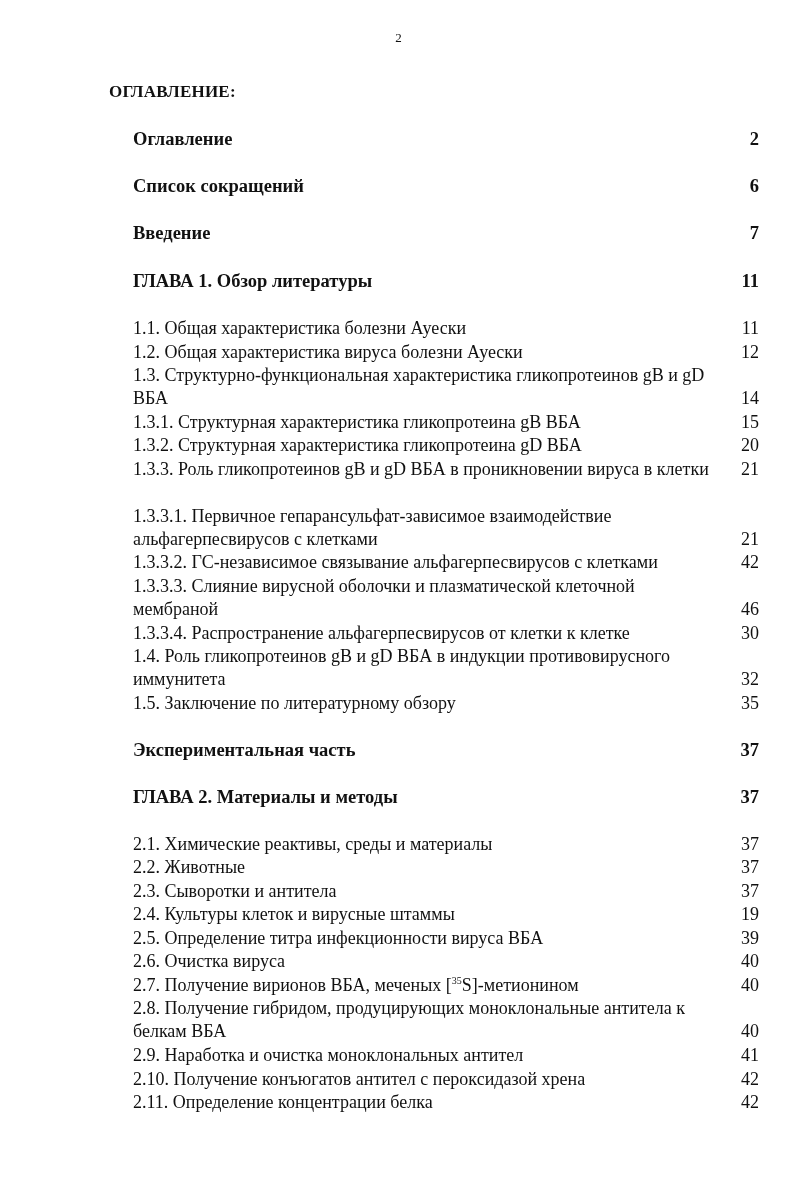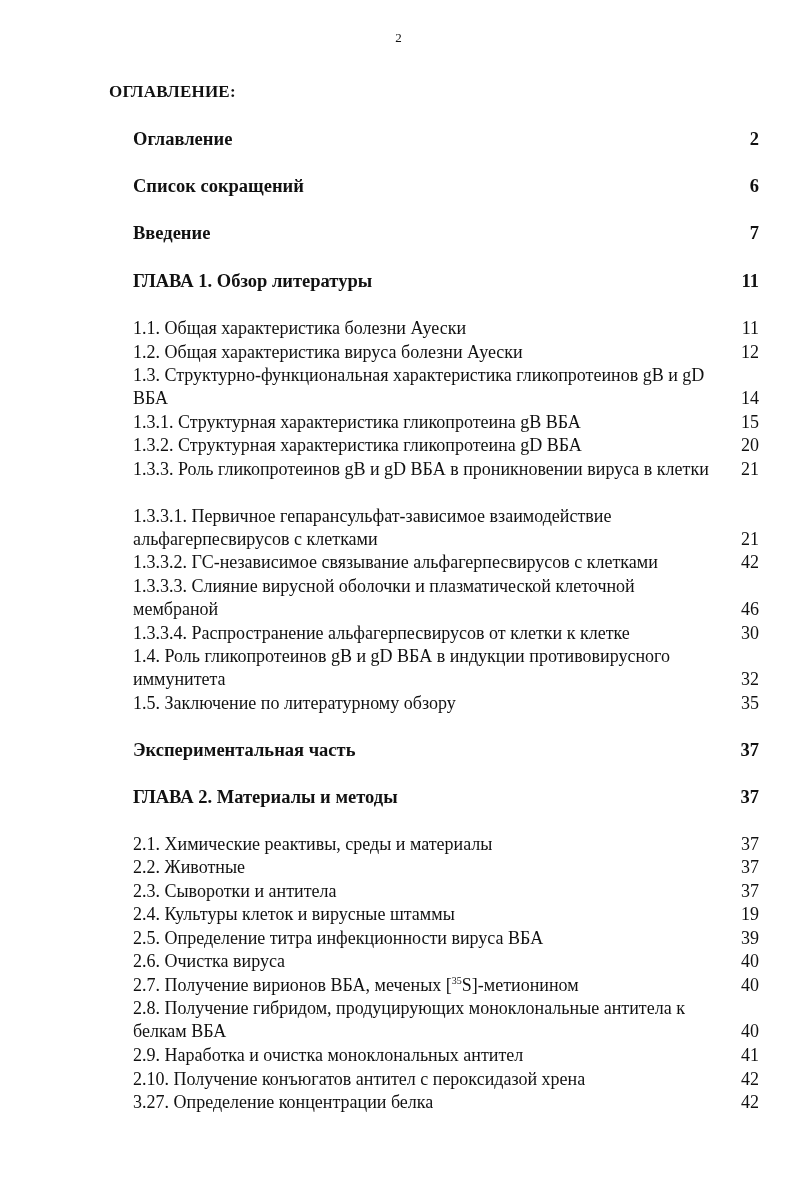--- a/index.html
+++ b/index.html
@@ -125,16 +125,16 @@
     </div>
     <div class="row" style="top: 1044px;">
       <span class="txt">2.9. Наработка и очистка моноклональных антител</span>
       <span class="pg">41</span>
     </div>
     <div class="row" style="top: 1068px;">
       <span class="txt">2.10. Получение конъюгатов антител с пероксидазой хрена</span>
       <span class="pg">42</span>
     </div>
     <div class="row" style="top: 1091px;">
-      <span class="txt">3.27. Определение концентрации белка</span>
+      <span class="txt">2.11. Определение концентрации белка</span>
       <span class="pg">42</span>
     </div>
   </div>
 
 </body></html>

